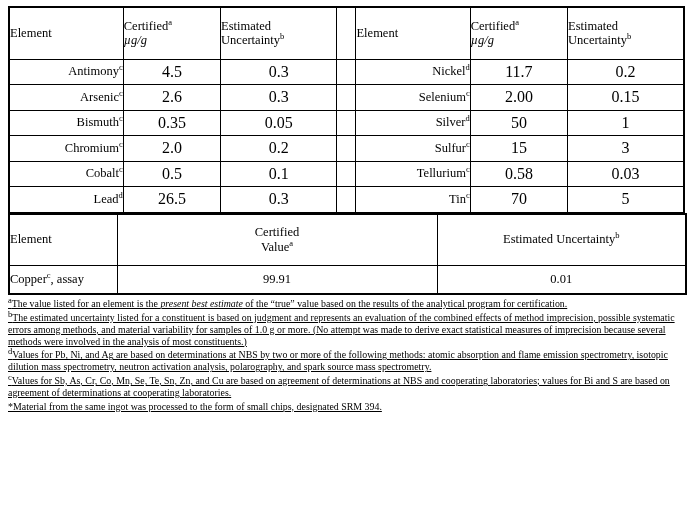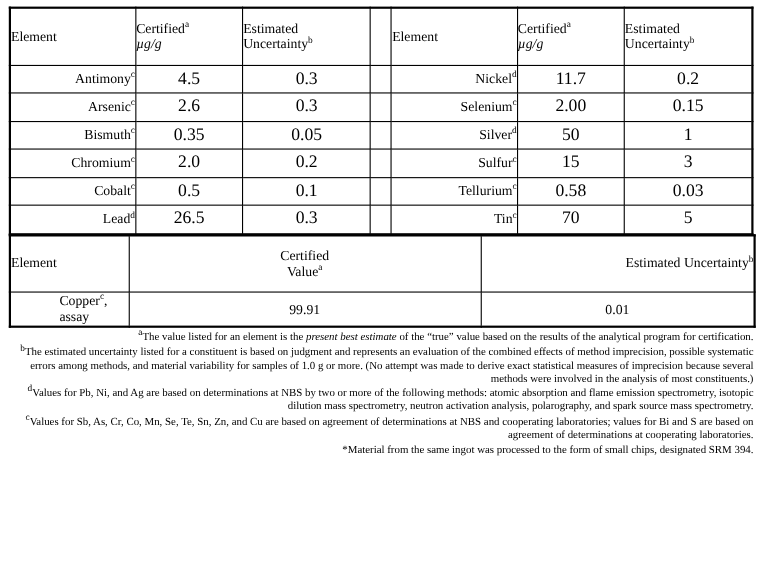--- a/index.html
+++ b/index.html
@@ -110,21 +110,21 @@
   .lw-hdr-cv {
     text-align: center;
     font-size: 12.5px;
     line-height: 1.15;
     height: 52px;
     box-sizing: border-box;
     padding-top: 6px;
     vertical-align: top;
   }
   .lw-hdr-eu {
-    text-align: right;
+    text-align: center;
     font-size: 12.5px;
     height: 52px;
     box-sizing: border-box;
     vertical-align: bottom;
     padding-bottom: 8px;
   }
   .pbw {
     text-align: center;
     font-size: 12.5px;
     height: 20px;
@@ -152,21 +152,22 @@
 
   
   .notes {
     margin-top: 3px;
     width: 677px;
   }
   .note {
     font-size: 9.9px;
     line-height: 1.22;
     margin: 0 0 1.5px 0;
-    text-align: right;
+    text-align: left;
+    text-decoration: underline;
   }
   .note .mk {
     font-size: 8.5px;
     vertical-align: super;
     line-height: 0;
   }
   .note .star {
     font-size: 10px;
     vertical-align: baseline;
   }
@@ -286,21 +287,21 @@
         <td class="lw-hdr-el"><span>Element</span></td>
         <td class="lw-hdr-cv">
           <span>Certified</span><br>
           <span>Value</span><sup>a</sup>
         </td>
         <td class="lw-hdr-eu">
           <span>Estimated Uncertainty</span><sup>b</sup>
         </td>
       </tr>
       <tr>
-        <td class="lw-row-el" style="border-top:0;padding-left:44px;"><span>Copper</span><sup>c</sup><span>, assay</span></td>
+        <td class="lw-row-el" style="border-top:0;"><span>Copper</span><sup>c</sup><span>, assay</span></td>
         <td class="lw-row-v"><span>99.91</span></td>
         <td class="lw-row-v"><span>0.01</span></td>
       </tr>
     </tbody>
   </table>
 
   <div class="notes">
     <p class="note">
       <span class="mk">a</span><span>The value listed for an element is the </span><span class="it">present best estimate</span><span> of the “true” value based on the results of the analytical program for certification.</span>
     </p>

